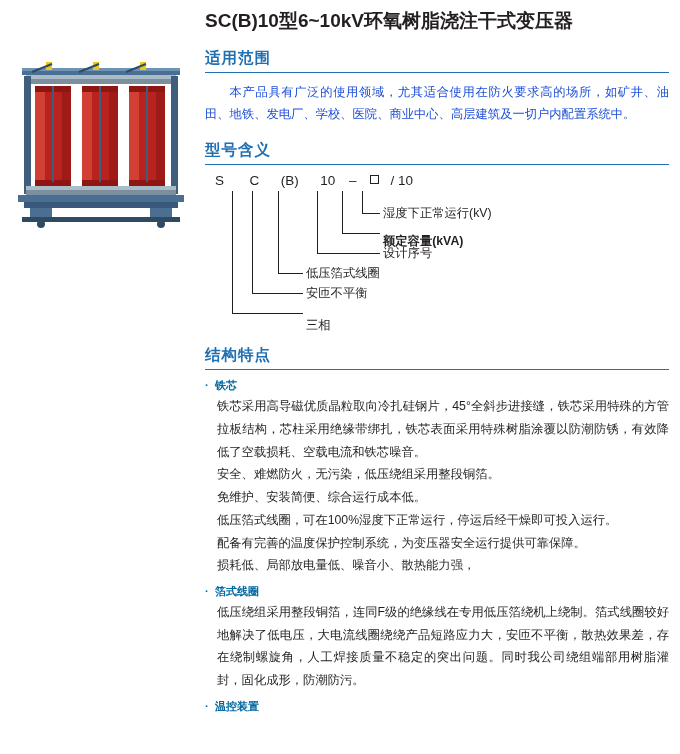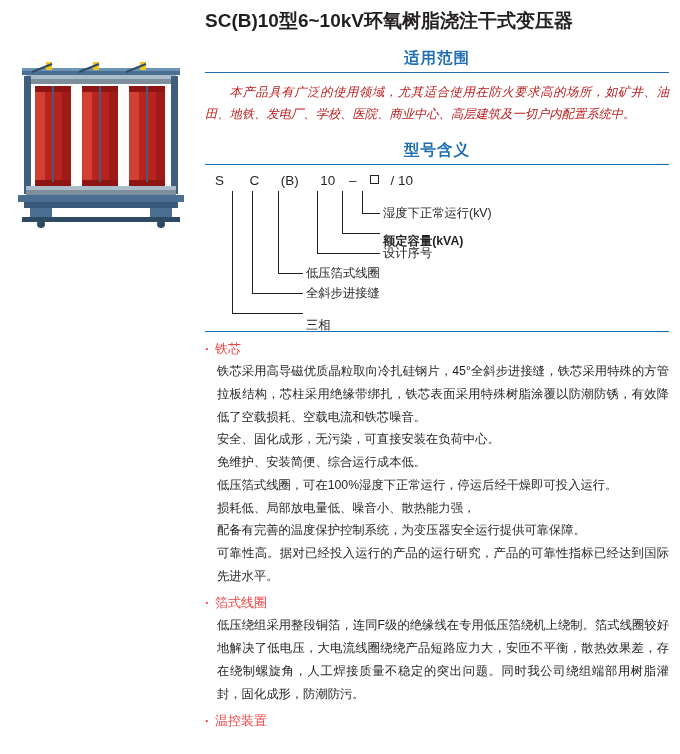--- a/index.html
+++ b/index.html
@@ -48,36 +48,34 @@
     color: #231f20;
     margin: 0 0 10px 0;
   }
 
   .section-head {
     font-size: 15.5px;
     font-weight: bold;
     color: #1f6fb2;
     margin: 14px 0 3px 0;
     letter-spacing: 1px;
-    text-align: center;
   }
   .rule {
     border: 0;
     border-top: 1px solid #1f6fb2;
     margin: 0 0 8px 0;
     width: 100%;
   }
 
   .para {
     font-size: 12.3px;
     line-height: 1.85;
-    color: #b91c1c;
+    color: #1d4ed8;
     margin: 0;
     text-align: justify;
-    font-style: italic;
   }
   .para.indent { text-indent: 2em; }
 
   
   .model-wrap {
     position: relative;
     width: 464px;
     height: 158px;
     margin-top: 4px;
     font-size: 12px;
@@ -110,24 +108,24 @@
   .box-sq {
     display: inline-block;
     width: 9px;
     height: 9px;
     border: 1px solid #231f20;
     vertical-align: 1px;
   }
 
   
   .bullet {
-    font-size: 13px;
-    font-weight: normal;
+    font-size: 11px;
+    font-weight: bold;
     margin: 7px 0 2px 0;
-    color: #ef4444;
+    color: #0369a1;
   }
   .bullet::before {
     content: "\00B7";
     display: inline-block;
     width: 10px;
     font-weight: bold;
   }
   .sub {
     font-size: 12.3px;
     line-height: 1.85;
@@ -253,34 +251,34 @@
       <div class="vline" style="left:47px; top:18px; height:102px;"></div>
       <div class="hline" style="left:47px; top:120px; width:51px;"></div>
 
       <div class="vline" style="left:27px; top:18px; height:122px;"></div>
       <div class="hline" style="left:27px; top:140px; width:71px;"></div>
 
       <div class="lbl" style="left:178px; top:32px;">湿度下正常运行(kV)</div>
       <div class="lbl" style="left:178px; top:60px;font-weight:bold;">额定容量(kVA)</div>
       <div class="lbl" style="left:178px; top:72px;">设计序号</div>
       <div class="lbl" style="left:101px; top:92px;">低压箔式线圈</div>
-      <div class="lbl" style="left:101px; top:112px;">全斜步进接缝</div>
+      <div class="lbl" style="left:101px; top:112px;">安匝不平衡</div>
       <div class="lbl" style="left:101px; top:144px;">三相</div>
     </div>
 
+    <h2 class="section-head">结构特点</h2>
     <hr class="rule">
 
     <div class="bullet">铁芯</div>
     <p class="sub">铁芯采用高导磁优质晶粒取向冷扎硅钢片，45°全斜步进接缝，铁芯采用特殊的方管拉板结构，芯柱采用绝缘带绑扎，铁芯表面采用特殊树脂涂覆以防潮防锈，有效降低了空载损耗、空载电流和铁芯噪音。</p>
-    <p class="sub">安全、固化成形，无污染，可直接安装在负荷中心。</p>
+    <p class="sub">安全、难燃防火，无污染，低压绕组采用整段铜箔。</p>
     <p class="sub">免维护、安装简便、综合运行成本低。</p>
     <p class="sub">低压箔式线圈，可在100%湿度下正常运行，停运后经干燥即可投入运行。</p>
+    <p class="sub">配备有完善的温度保护控制系统，为变压器安全运行提供可靠保障。</p>
     <p class="sub">损耗低、局部放电量低、噪音小、散热能力强，</p>
-    <p class="sub">配备有完善的温度保护控制系统，为变压器安全运行提供可靠保障。</p>
-    <p class="sub">可靠性高。据对已经投入运行的产品的运行研究，产品的可靠性指标已经达到国际先进水平。</p>
 
     <div class="bullet">箔式线圈</div>
     <p class="sub">低压绕组采用整段铜箔，连同F级的绝缘线在专用低压箔绕机上绕制。箔式线圈较好地解决了低电压，大电流线圈绕绕产品短路应力大，安匝不平衡，散热效果差，存在绕制螺旋角，人工焊接质量不稳定的突出问题。同时我公司绕组端部用树脂灌封，固化成形，防潮防污。</p>
 
     <div class="bullet">温控装置</div>
 
   </div>
 </div>
 
 </body></html>

